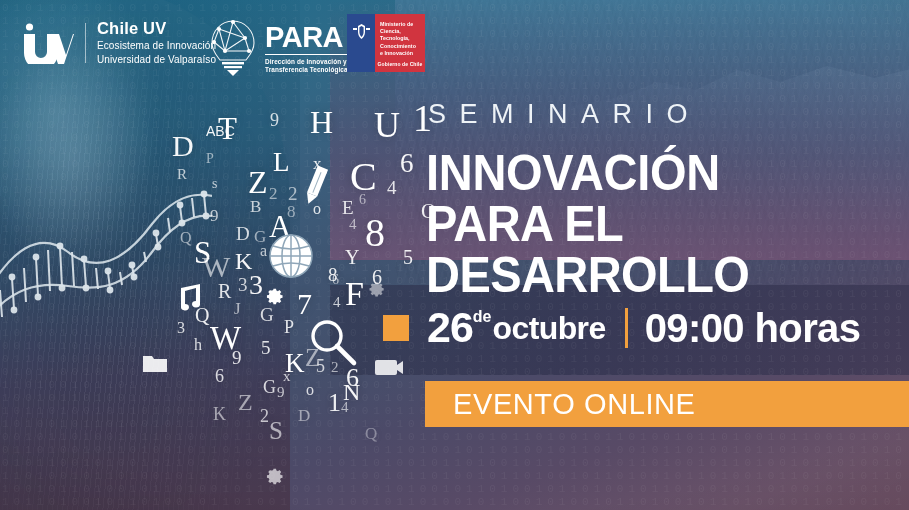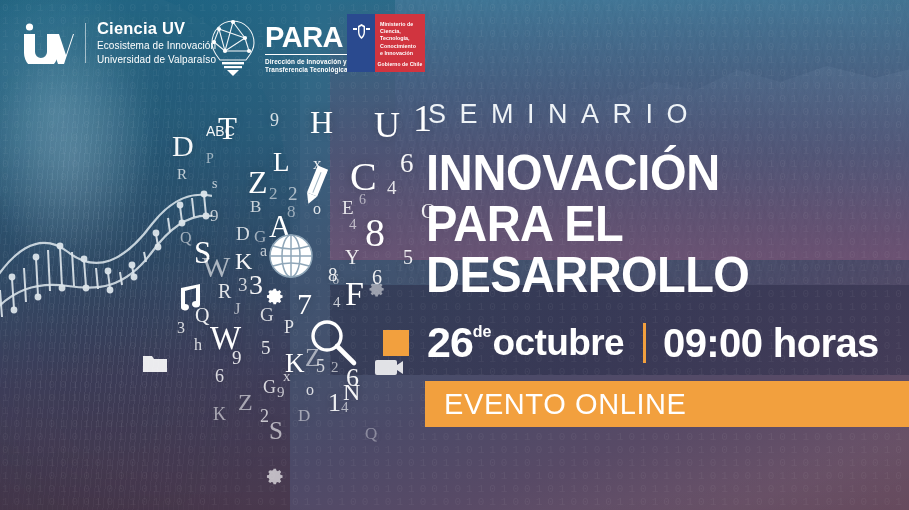--- a/index.html
+++ b/index.html
@@ -150,39 +150,39 @@
   .headline {
     position: absolute; left: 426px; top: 148px; width: 470px;
     color: #fff; font-weight: bold;
     font-size: 50px; line-height: 1.02;
     letter-spacing: -.3px;
     transform: scaleX(.94); transform-origin: left top;
   }
   .headline .l2 { display: block; letter-spacing: -.6px; }
 
   .dateline {
-    position: absolute; left: 383px; top: 321px;
+    position: absolute; left: 383px; top: 306px;
     display: flex; align-items: center; gap: 0;
     color: #fff;
   }
   .date-square { width: 26px; height: 26px; background: #f2a03e; flex: none; margin-right: 18px; }
   .date-num { font-size: 43px; font-weight: bold; letter-spacing: -1px; line-height: 1; }
   .date-de { font-size: 16px; font-weight: bold; line-height: 1; align-self: flex-start; margin-top: 3px; }
-  .date-month { font-size: 37px; font-weight: bold; letter-spacing: -.6px; line-height: 1; margin-left: 1px; }
+  .date-month { font-size: 32px; font-weight: bold; letter-spacing: -.6px; line-height: 1; margin-left: 1px; }
   .date-bar { width: 3px; height: 40px; background: #f2a03e; margin: 0 17px 0 19px; flex: none; }
   .date-time { font-size: 40px; font-weight: bold; letter-spacing: -.6px; line-height: 1; }
 
   .online-bar {
     position: absolute; left: 425px; top: 381px; right: 0; height: 46px;
     background: #f2a03e;
     display: flex; align-items: center;
   }
   .online-text {
     color: #fff; font-size: 29px; font-weight: normal;
-    letter-spacing: .6px; padding-left: 19px;
+    letter-spacing: .6px; padding-left: 28px;
   }
 
   .moreinfo {
     position: absolute; left: 426px; top: 449px;
     color: #fff; font-size: 30px; font-weight: bold; letter-spacing: -.4px;
   }
 </style>
 </head>
 <body>
 
@@ -382,21 +382,21 @@
   <div class="logos">
 
     <div class="logo-uv">
       <svg class="uv-mark" viewBox="0 0 52 42">
         <circle cx="7.5" cy="5" r="3.6" fill="#fff"></circle>
         <path d="M2,12 h11 v18 a6,6 0 0 0 12,0 V12 h11 v19 a16,16 0 0 1 -34,0 Z" fill="#fff"></path>
         <polygon points="26,12 37,12 44,33 51,12 52,12 42,42 36,42" fill="#fff"></polygon>
       </svg>
       <div class="uv-divider"></div>
       <div class="uv-text">
-        <div class="uv-title">Ciencia UV</div>
+        <div class="uv-title">Chile UV</div>
         <div class="uv-sub">
           <div>Ecosistema de Innovación</div>
           <div>Universidad de Valparaíso</div>
         </div>
       </div>
     </div>
 
     <div class="logo-ditec">
       <svg width="56" height="58" viewBox="0 0 56 58">
         <g stroke="#fff" stroke-width="1.05" fill="none" opacity=".95">

